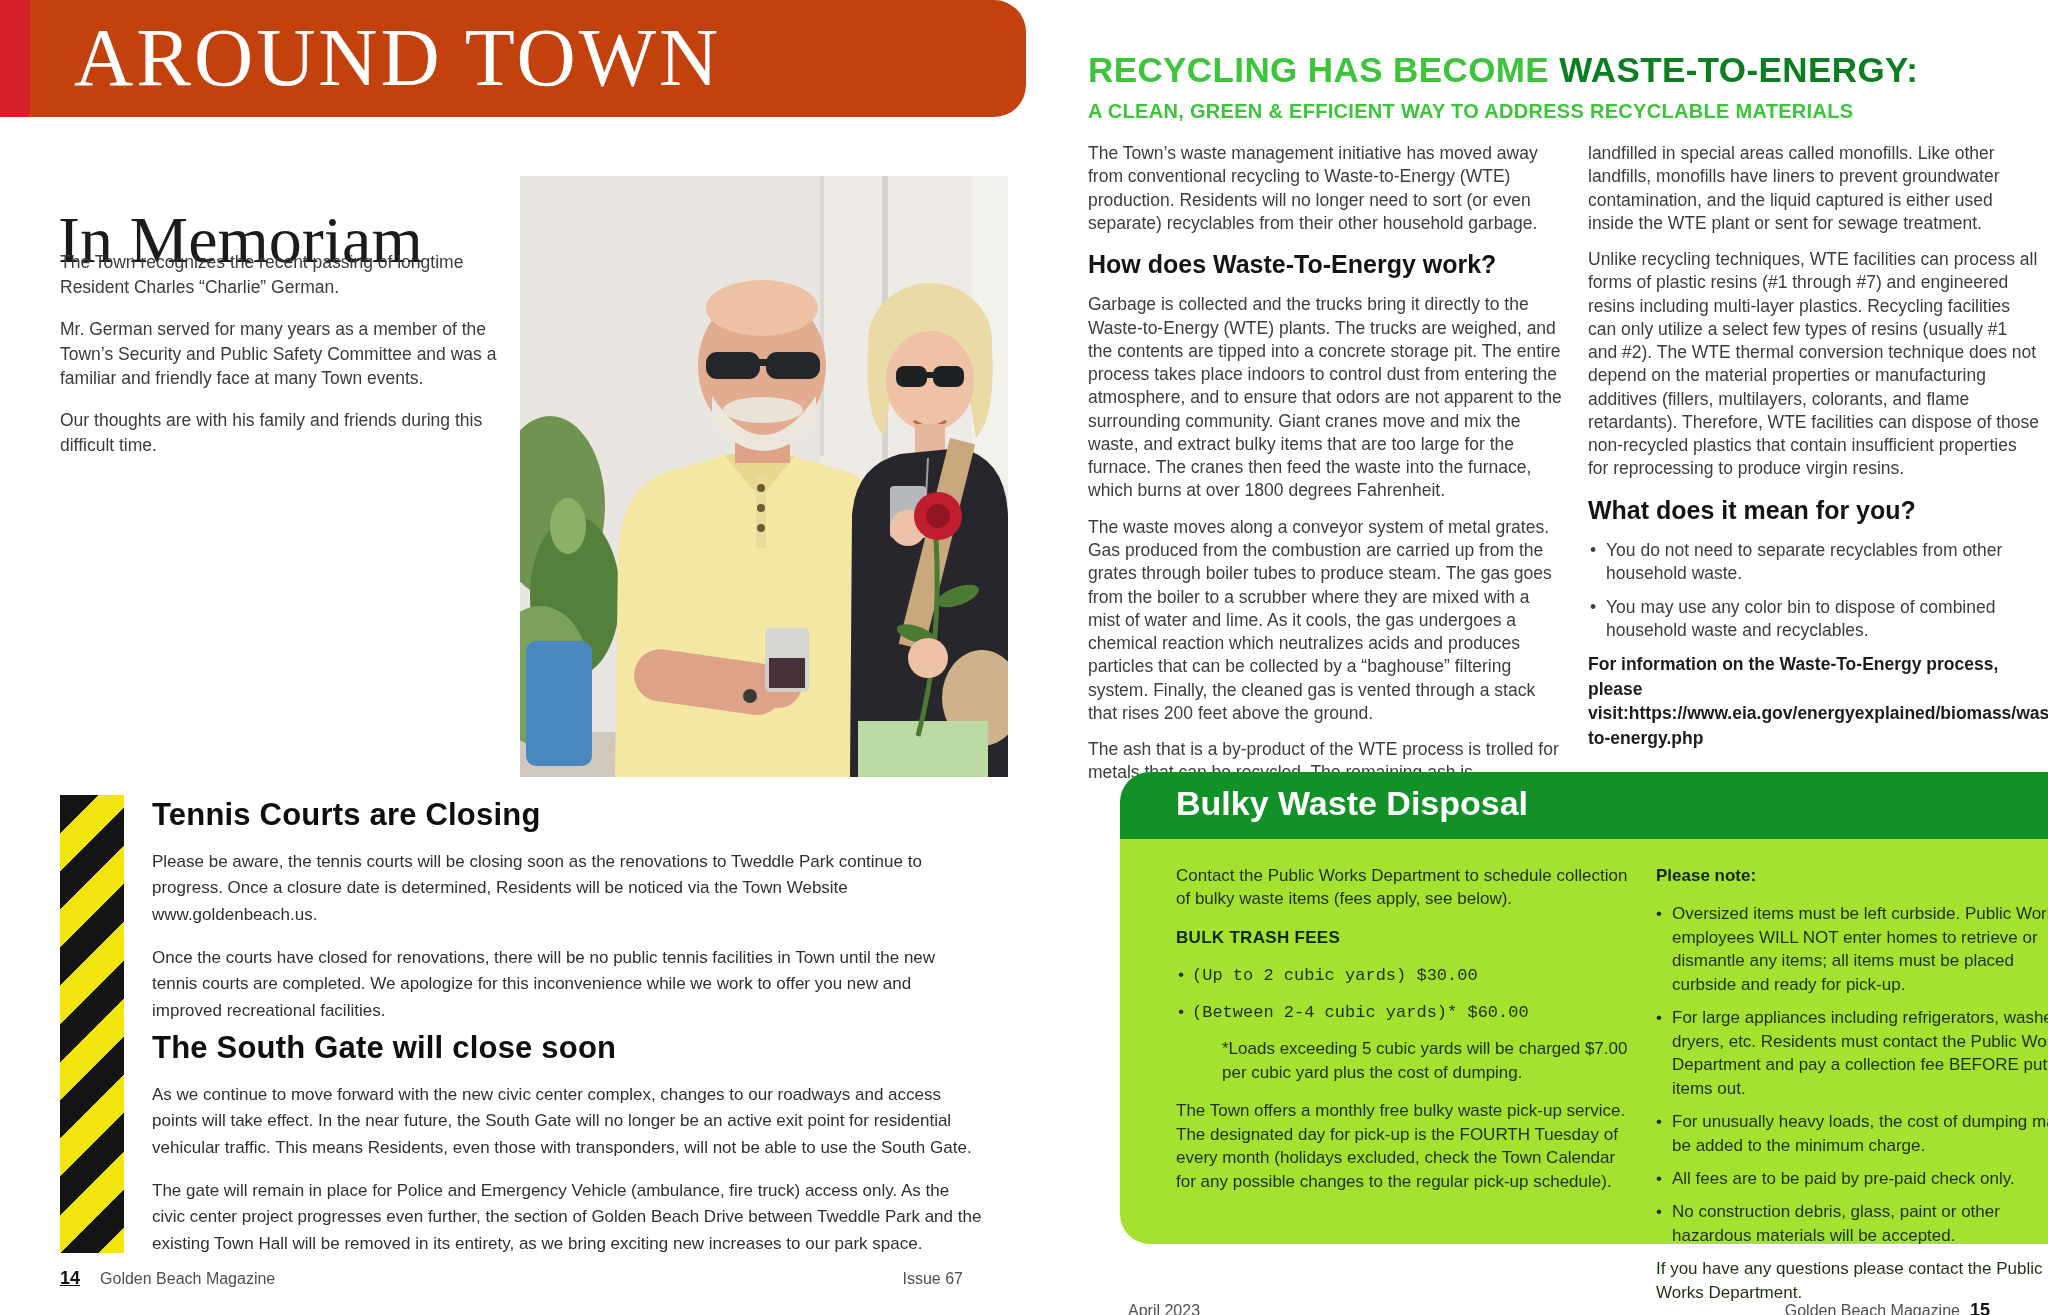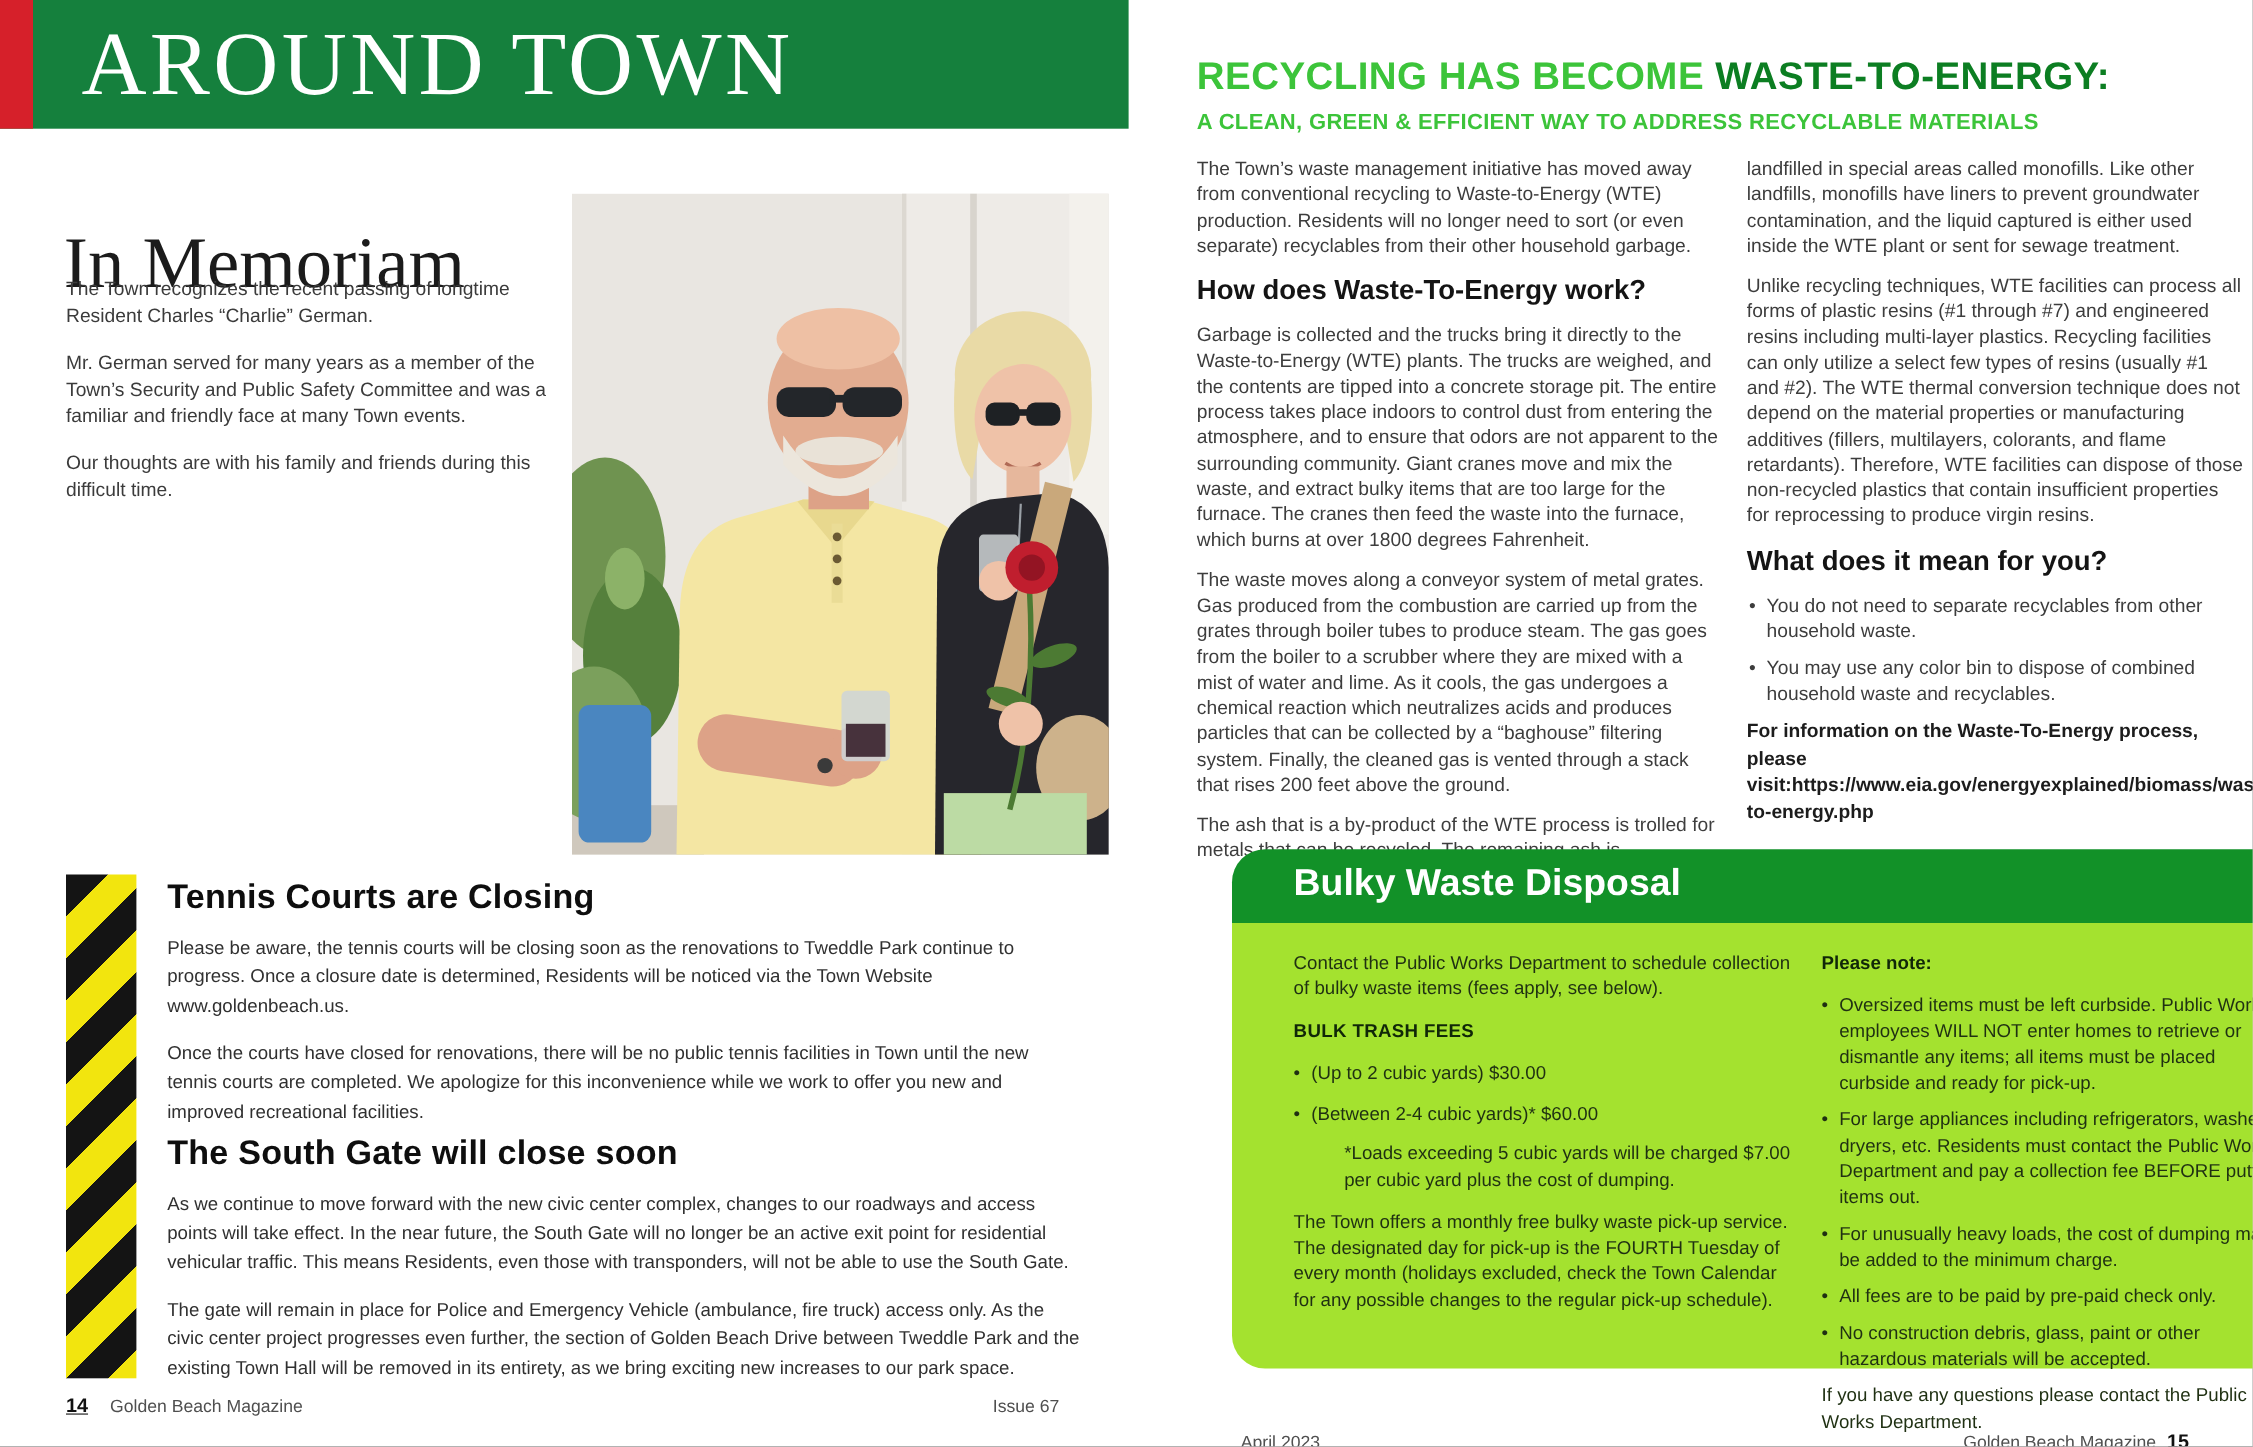--- a/index.html
+++ b/index.html
@@ -1,20 +1,20 @@
 <!DOCTYPE html>
 <html><head>
 <meta charset="utf-8">
 <style>
   html,body{margin:0;padding:0;background:#777;}
   .spread{position:relative;width:2048px;height:1315px;background:#ffffff;
     font-family:"Liberation Sans",sans-serif;overflow:hidden;}
 
   
-  .banner{position:absolute;left:0;top:0;width:1026px;height:117px;background:#15803d;}
+  .banner{position:absolute;left:0;top:0;width:1026px;height:117px;background:#c2410c;border-radius:32px;}
   .banner-red{position:absolute;left:0;top:0;width:30px;height:117px;background:#D6202A;}
   .banner-title{position:absolute;left:74px;top:8px;font-family:"Liberation Serif",serif;
     font-size:82px;line-height:100px;color:#ffffff;letter-spacing:3px;font-weight:400;white-space:nowrap;}
 
   
   .memoriam-title{position:absolute;left:58px;top:158px;font-family:"Liberation Serif",serif;
     font-size:66px;color:#1b1b1b;font-weight:400;}
   .memoriam-text{position:absolute;left:60px;top:250px;width:448px;font-size:17.5px;
     line-height:1.42;color:#3b3b3b;}
   .memoriam-text p{margin:0 0 17px 0;}
@@ -62,21 +62,21 @@
   .bulky-header{position:absolute;left:0;top:0;width:100%;height:67px;background:#129128;
     border-radius:30px 0 0 0;}
   .bulky-title{position:absolute;left:56px;top:12px;color:#ffffff;font-size:34px;font-weight:800;}
   .bulky-body{position:absolute;left:0;top:67px;width:100%;height:405px;background:#A4E22F;
     border-radius:0 0 0 30px;}
   .bulky-col{position:absolute;font-size:17px;line-height:1.38;color:#1f3012;}
   .bulky-left{left:56px;top:92px;width:452px;}
   .bulky-right{left:536px;top:92px;width:424px;}
   .bulky-col p{margin:0 0 15px 0;}
   .fees-title{font-weight:800;color:#102708;margin:0 0 12px 0;letter-spacing:0.3px;}
-  .fee{position:relative;padding-left:16px;margin:0 0 13px 0;}
+  .fee{position:relative;padding-left:16px;margin:0 0 13px 0;font-family:Liberation Mono, monospace;}
   .fee::before{content:"•";position:absolute;left:0;top:0;}
   .fee-note{padding-left:46px;margin:0 0 17px 0;}
   .pnote-title{font-weight:800;color:#102708;margin:0 0 10px 0;}
   .nitem{position:relative;padding-left:16px;margin:0 0 10px 0;}
   .nitem::before{content:"•";position:absolute;left:0;top:0;}
 </style>
 </head>
 <body>
 
 <div class="spread">

